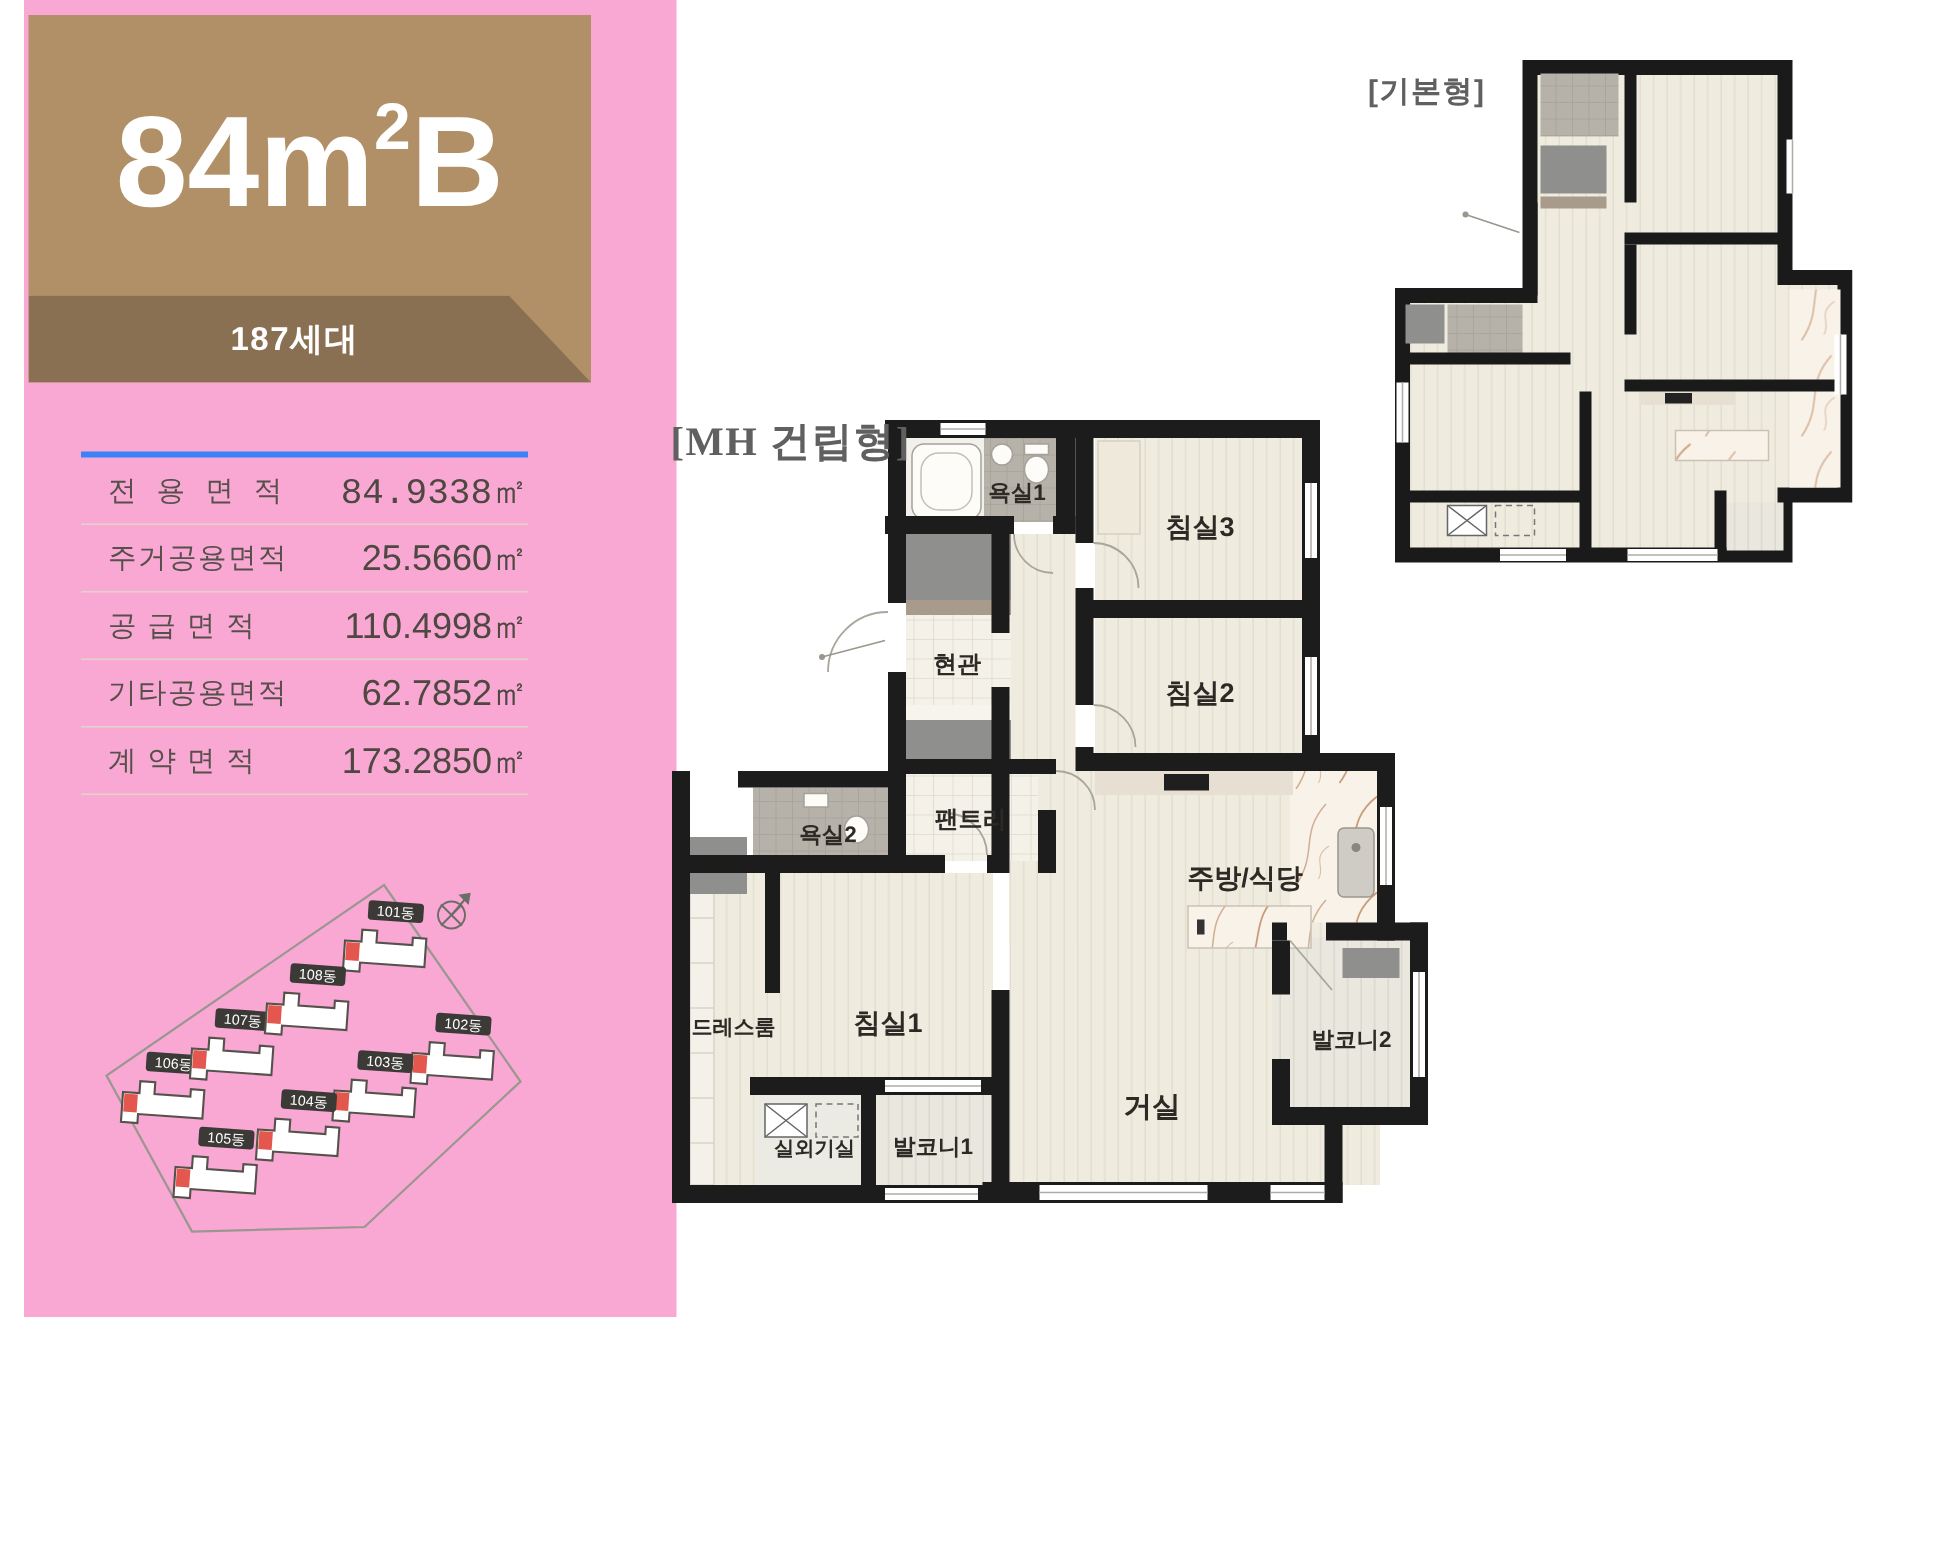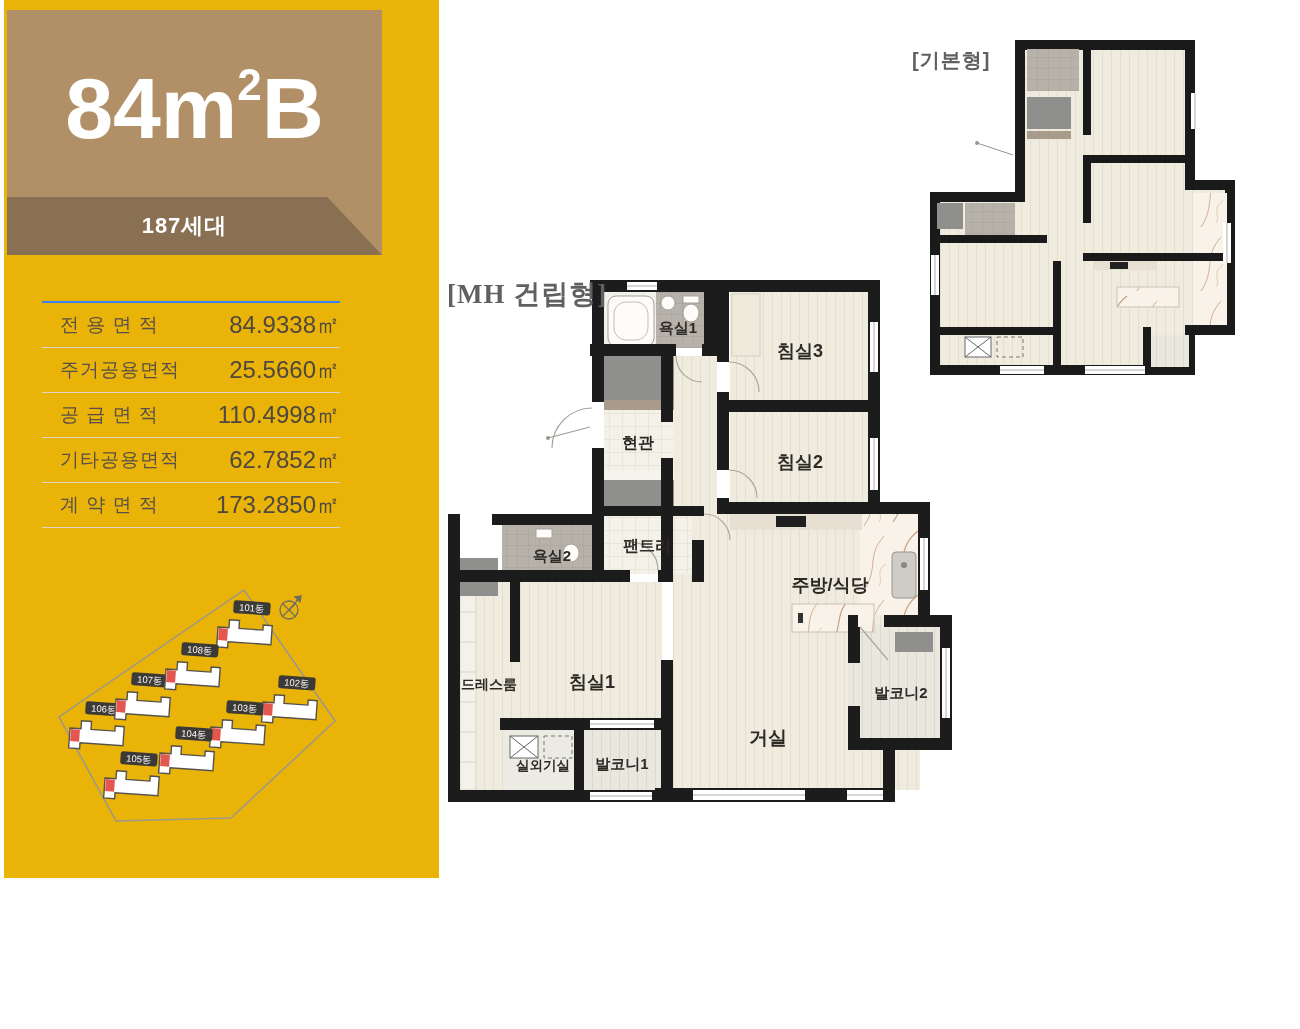--- a/index.html
+++ b/index.html
@@ -1,38 +1,38 @@
 <!DOCTYPE html>
 <html><head>
 <meta charset="utf-8">
 <style>
   html,body{margin:0;padding:0;}
   body{
     width:1300px;height:1029px;position:relative;background:#ffffff;
     font-family:"Liberation Sans","DejaVu Sans",sans-serif;overflow:hidden;
   }
-  .sidebar{position:absolute;left:4px;top:0;width:435px;height:878px;background:#eab308;}
+  .sidebar{position:absolute;left:16px;top:0;width:435px;height:878px;background:#f9a8d4;}
   .brand-box{
     position:absolute;left:3px;top:10px;width:375px;height:245px;background:#b19068;
     display:flex;align-items:center;justify-content:center;padding-bottom:52px;box-sizing:border-box;
   }
   .brand-title{color:#fff;font-size:86px;font-weight:bold;letter-spacing:0px;line-height:1;}
   .brand-title sup{font-size:44px;vertical-align:38px;font-weight:bold;}
   .ribbon{
     position:absolute;left:3px;top:197px;width:375px;height:58px;background:#8a7053;
     clip-path:polygon(0 0,85.4% 0,100% 100%,0 100%);
     display:flex;align-items:center;justify-content:center;
   }
   .ribbon-text{color:#fff;font-size:22px;font-weight:bold;letter-spacing:1px;transform:translateX(-10px);}
   .area-table{position:absolute;left:38px;top:301px;width:298px;}
   .area-row{
     display:flex;justify-content:space-between;align-items:center;height:44px;
     border-bottom:1px solid #ddd6c8;
   }
-  .area-row:first-child{border-top:2px solid #3b82f6;}
+  .area-row:first-child{border-top:4px solid #3b82f6;font-family:Liberation Mono, monospace;}
   .area-label{font-size:19px;color:#57504a;margin-left:18px;letter-spacing:1px;}
   .area-value{font-size:24px;color:#4e4841;letter-spacing:0px;}
   .site-svg{position:absolute;left:45px;top:583px;}
   .plan-title{
     position:absolute;color:#606060;font-weight:600;letter-spacing:1px;z-index:5;
   }
   #main-plan-title{left:447px;top:276px;font-size:27px;font-family:Liberation Serif, serif;}
   #sub-plan-title{left:912px;top:47px;font-size:20px;}
   .main-plan{position:absolute;left:440px;top:270px;}
   .sub-plan{position:absolute;left:905px;top:35px;}

